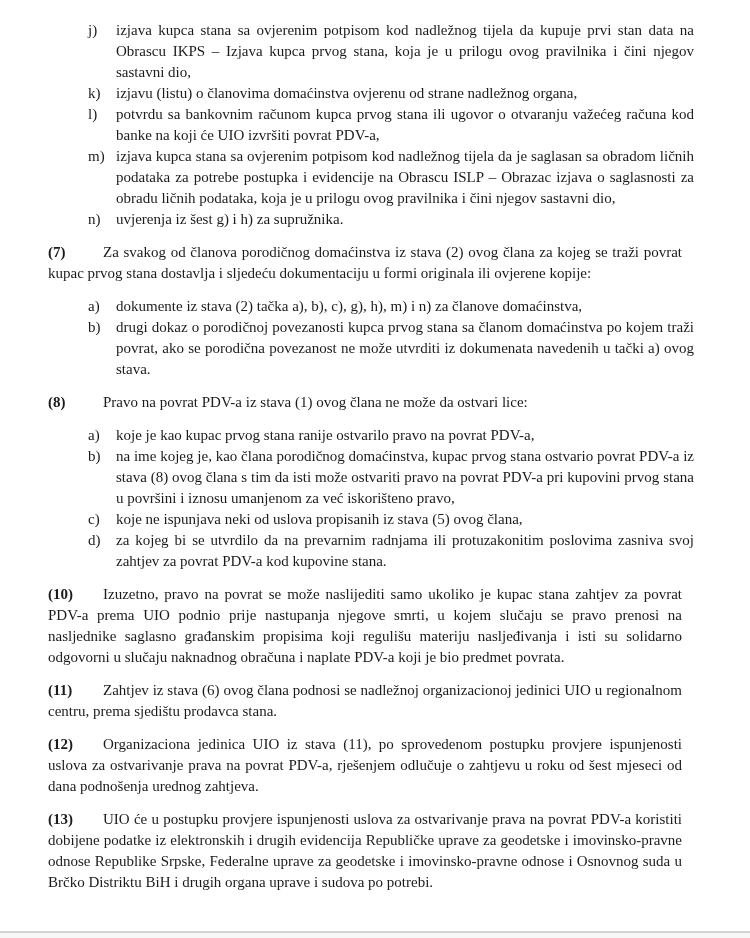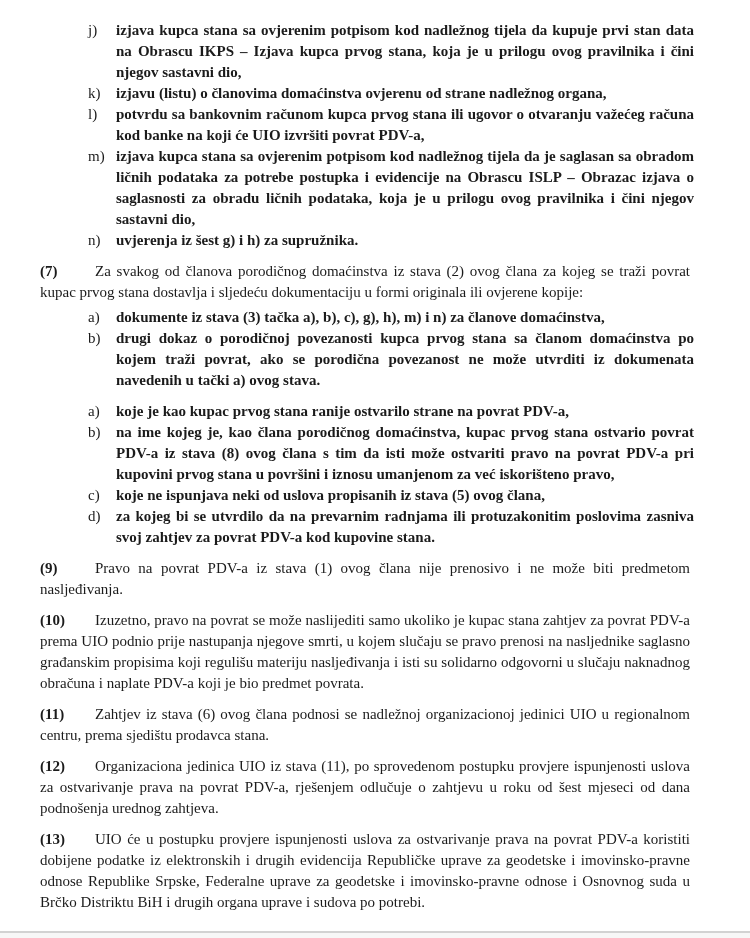--- a/index.html
+++ b/index.html
@@ -26,39 +26,38 @@
     box-sizing: border-box;
     width: 750px;
     padding: 20px 56px 0 36px;
     font-size: 15px;
     line-height: 21px;
     color: #1b1b1b;
     text-align: justify;
   }
   .para-block { margin-top: 10px; }
   .para-block.first { margin-top: 0; }
-  p.para { margin: 4px; text-align: justify; }
+  p.para { margin: 12px; text-align: justify; }
   .para-num {
     font-weight: bold;
     display: inline-block;
     width: 55px;
   }
   .hang-list { margin: 0; }
   .hl-item {
     display: flex;
     margin-left: 52px;
   }
   .hl-label {
     flex: 0 0 28px;
     white-space: nowrap;
   }
   .hl-text {
     flex: 1 1 auto;
     text-align: justify;
-    font-weight: bold;
   }
   .page-break-line {
     position: absolute;
     left: 0;
     top: 931px;
     width: 750px;
     height: 2px;
     background: #d2d2d2;
   }
   .next-page-gap {
@@ -97,53 +96,51 @@
         <span class="hl-label">n)</span>
         <span class="hl-text">uvjerenja iz šest g) i h) za supružnika.</span>
       </div>
     </div>
 
     <div class="para-block">
       <p class="para"><span class="para-num">(7)</span><span>Za svakog od članova porodičnog domaćinstva iz stava (2) ovog člana za kojeg se traži povrat kupac prvog stana dostavlja i sljedeću dokumentaciju u formi originala ili ovjerene kopije:</span></p>
       <div class="hang-list">
         <div class="hl-item">
           <span class="hl-label">a)</span>
-          <span class="hl-text">dokumente iz stava (3) tačka a), b), c), g), h), m) i n) za članove domaćinstva,</span>
+          <span class="hl-text">dokumente iz stava (2) tačka a), b), c), g), h), m) i n) za članove domaćinstva,</span>
         </div>
         <div class="hl-item">
           <span class="hl-label">b)</span>
           <span class="hl-text">drugi dokaz o porodičnoj povezanosti kupca prvog stana sa članom domaćinstva po kojem traži povrat, ako se porodična povezanost ne može utvrditi iz dokumenata navedenih u tački a) ovog stava.</span>
         </div>
       </div>
     </div>
 
     <div class="para-block">
+      <p class="para"><span class="para-num">(8)</span><span>Pravo na povrat PDV-a iz stava (1) ovog člana ne može da ostvari lice:</span></p>
       <div class="hang-list">
         <div class="hl-item">
           <span class="hl-label">a)</span>
-          <span class="hl-text">koje je kao kupac prvog stana ranije ostvarilo strane na povrat PDV-a,</span>
+          <span class="hl-text">koje je kao kupac prvog stana ranije ostvarilo pravo na povrat PDV-a,</span>
         </div>
         <div class="hl-item">
           <span class="hl-label">b)</span>
           <span class="hl-text">na ime kojeg je, kao člana porodičnog domaćinstva, kupac prvog stana ostvario povrat PDV-a iz stava (8) ovog člana s tim da isti može ostvariti pravo na povrat PDV-a pri kupovini prvog stana u površini i iznosu umanjenom za već iskorišteno pravo,</span>
         </div>
         <div class="hl-item">
           <span class="hl-label">c)</span>
           <span class="hl-text">koje ne ispunjava neki od uslova propisanih iz stava (5) ovog člana,</span>
         </div>
         <div class="hl-item">
           <span class="hl-label">d)</span>
           <span class="hl-text">za kojeg bi se utvrdilo da na prevarnim radnjama ili protuzakonitim poslovima zasniva svoj zahtjev za povrat PDV-a kod kupovine stana.</span>
         </div>
       </div>
     </div>
 
-    <div class="para-block">
-      <p class="para"><span class="para-num">(9)</span><span>Pravo na povrat PDV-a iz stava (1) ovog člana nije prenosivo i ne može biti predmetom nasljeđivanja.</span></p>
-    </div>
 
     <div class="para-block">
       <p class="para"><span class="para-num">(10)</span><span>Izuzetno, pravo na povrat se može naslijediti samo ukoliko je kupac stana zahtjev za povrat PDV-a prema UIO podnio prije nastupanja njegove smrti, u kojem slučaju se pravo prenosi na nasljednike saglasno građanskim propisima koji regulišu materiju nasljeđivanja i isti su solidarno odgovorni u slučaju naknadnog obračuna i naplate PDV-a koji je bio predmet povrata.</span></p>
     </div>
 
     <div class="para-block">
       <p class="para"><span class="para-num">(11)</span><span>Zahtjev iz stava (6) ovog člana podnosi se nadležnoj organizacionoj jedinici UIO u regionalnom centru, prema sjedištu prodavca stana.</span></p>
     </div>
 
     <div class="para-block">

